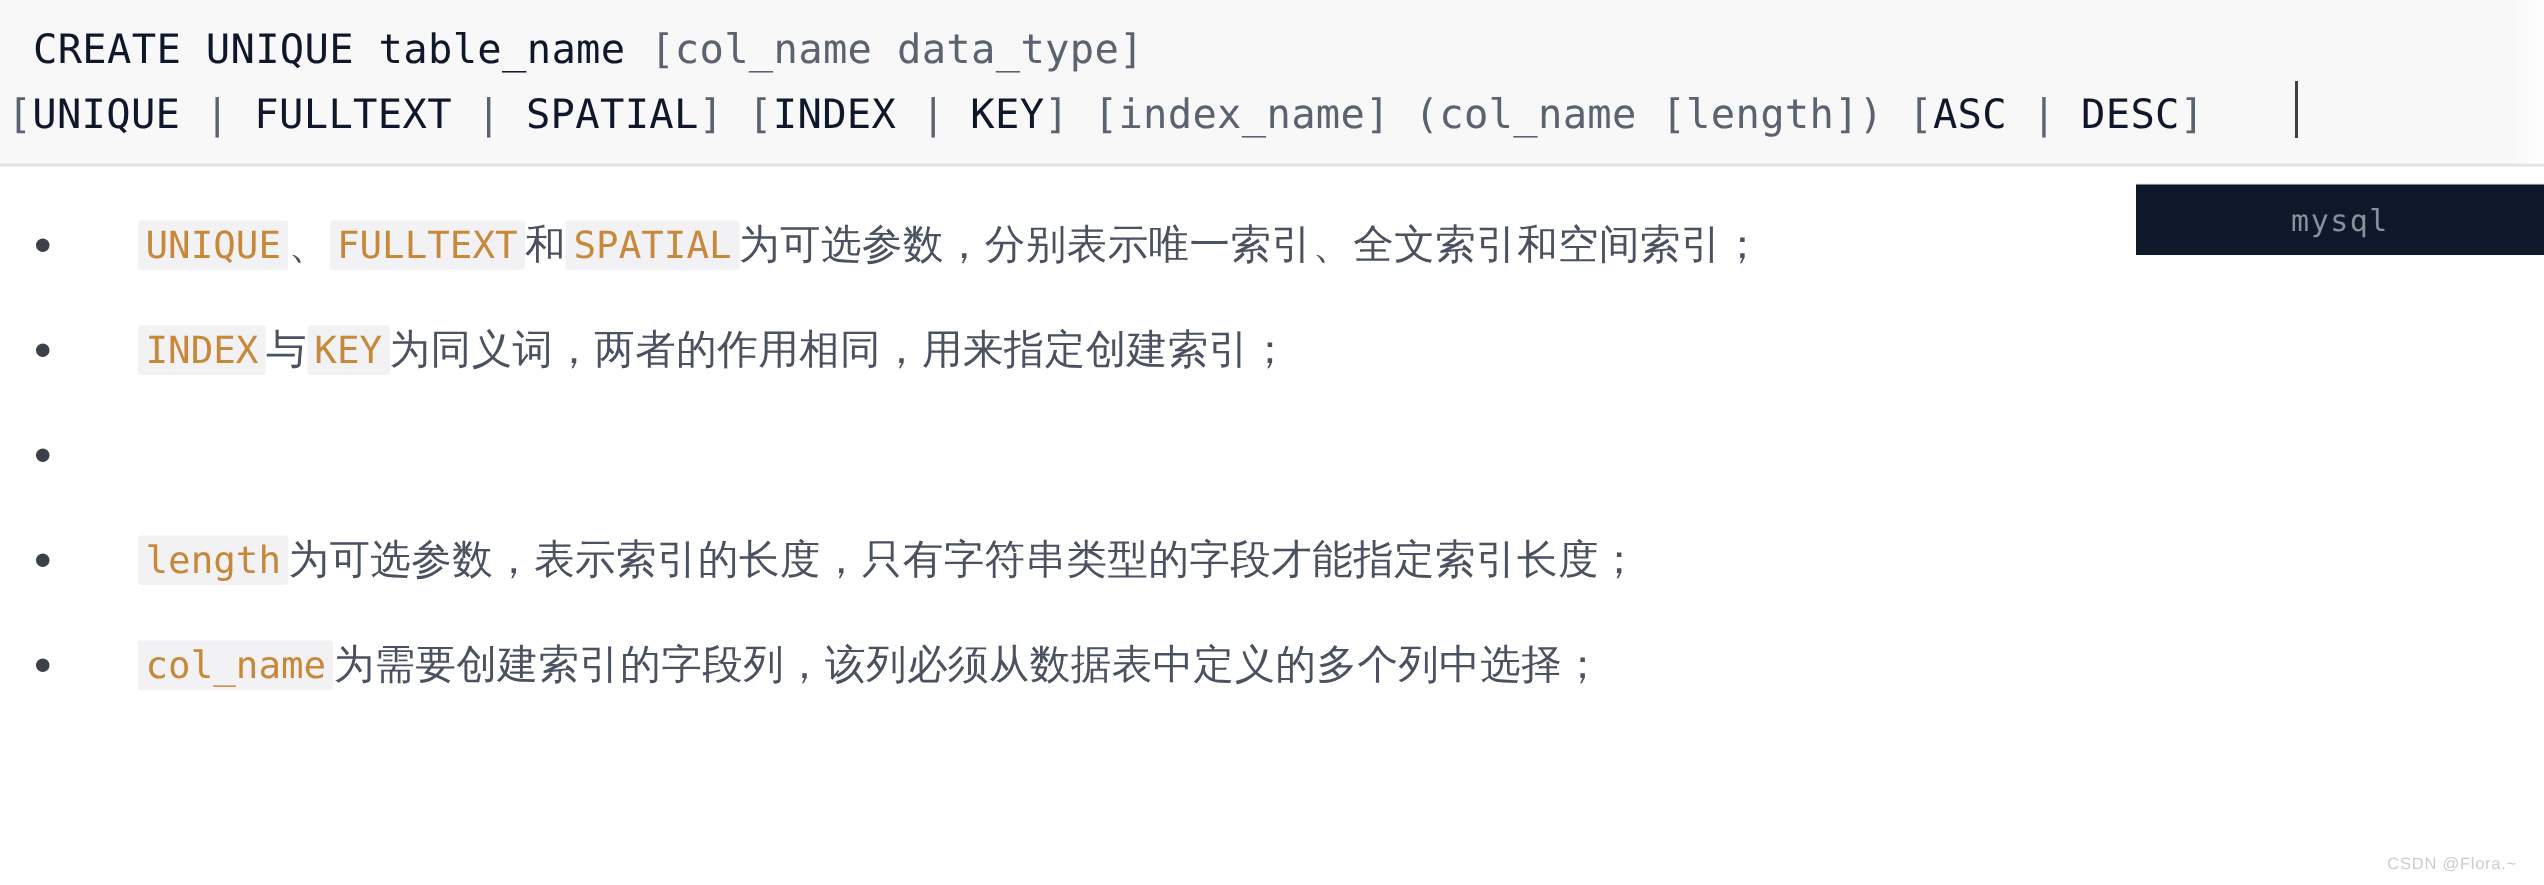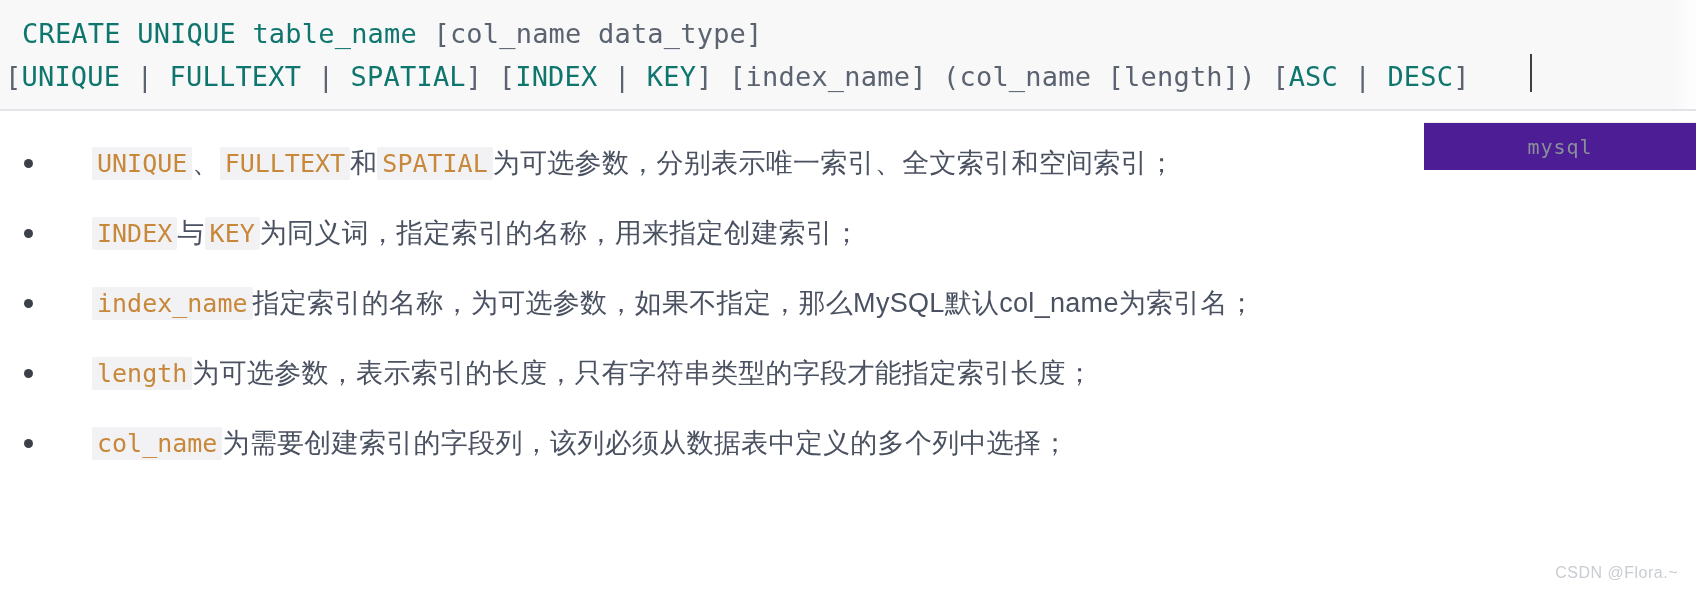--- a/index.html
+++ b/index.html
@@ -31,21 +31,21 @@
   .code-line {
     font-family: "DejaVu Sans Mono", "Liberation Mono", monospace;
     font-size: 27px;
     line-height: 46px;
     white-space: pre;
     color: #5b6270;
     letter-spacing: 0.2px;
   }
   .code-line.l1 { position: absolute; left: 22px; top: 11px; }
   .code-line.l2 { position: absolute; left: 5px; top: 54px; }
-  .kw { color: #0f766e; }
+  .kw { color: #0f172a; }
   .caret {
     position: absolute;
     left: 1530px;
     top: 54px;
     width: 2px;
     height: 38px;
     background: #3f3f46;
   }
   .code-fade {
     position: absolute;
@@ -56,21 +56,21 @@
     background: linear-gradient(to right, rgba(248,248,249,0), #fdfdfd 70%);
   }
 
   
   .lang-badge {
     position: absolute;
     left: 1424px;
     top: 122px;
     width: 272px;
     height: 48px;
-    background: #4c1d95;
+    background: #0f172a;
     border-top: 1px solid #eceef1;
     box-sizing: border-box;
     display: flex;
     align-items: center;
     justify-content: center;
   }
   .lang-badge span {
     font-family: "DejaVu Sans Mono", "Liberation Mono", monospace;
     font-size: 20px;
     color: #8a9099;
@@ -120,21 +120,21 @@
     padding: 2px 5px;
     border-radius: 2px;
     letter-spacing: 0;
   }
 
   
   .watermark {
     position: absolute;
     right: 18px;
     bottom: 8px;
-    font-size: 16px;
+    font-size: 11px;
     color: #c9ccd1;
     font-family: "Liberation Sans", "DejaVu Sans", sans-serif;
     letter-spacing: 0.5px;
   }
 </style>
 </head>
 <body>
 
 <div class="code-block">
 
@@ -152,26 +152,25 @@
 
 <ul class="bullet-list">
 
   <li class="bullet-item">
     <span class="bullet-dot"></span>
     <span class="bullet-text"><code>UNIQUE</code><span>、</span><code>FULLTEXT</code><span>和</span><code>SPATIAL</code><span>为可选参数，分别表示唯一索引、全文索引和空间索引；</span></span>
   </li>
 
   <li class="bullet-item">
     <span class="bullet-dot"></span>
-    <span class="bullet-text"><code>INDEX</code><span>与</span><code>KEY</code><span>为同义词，指定索引的名称，用来指定创建索引；</span></span>
+    <span class="bullet-text"><code>INDEX</code><span>与</span><code>KEY</code><span>为同义词，两者的作用相同，用来指定创建索引；</span></span>
   </li>
 
   <li class="bullet-item">
     <span class="bullet-dot"></span>
-    <span class="bullet-text"><code>index_name</code><span>指定索引的名称，为可选参数，如果不指定，那么MySQL默认col_name为索引名；</span></span>
   </li>
 
   <li class="bullet-item">
     <span class="bullet-dot"></span>
     <span class="bullet-text"><code>length</code><span>为可选参数，表示索引的长度，只有字符串类型的字段才能指定索引长度；</span></span>
   </li>
 
   <li class="bullet-item">
     <span class="bullet-dot"></span>
     <span class="bullet-text"><code>col_name</code><span>为需要创建索引的字段列，该列必须从数据表中定义的多个列中选择；</span></span>

